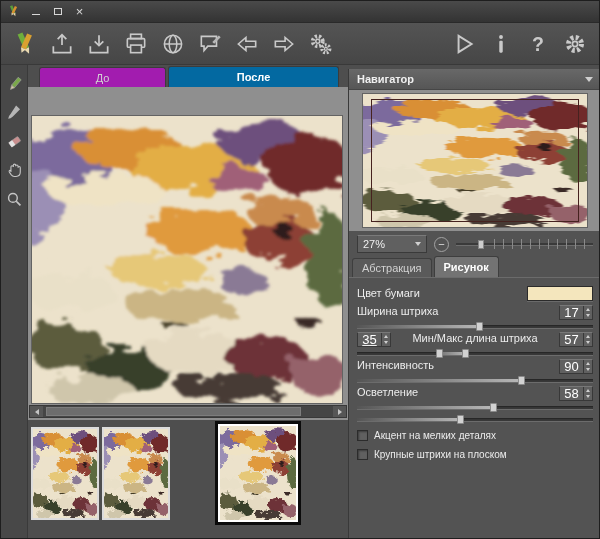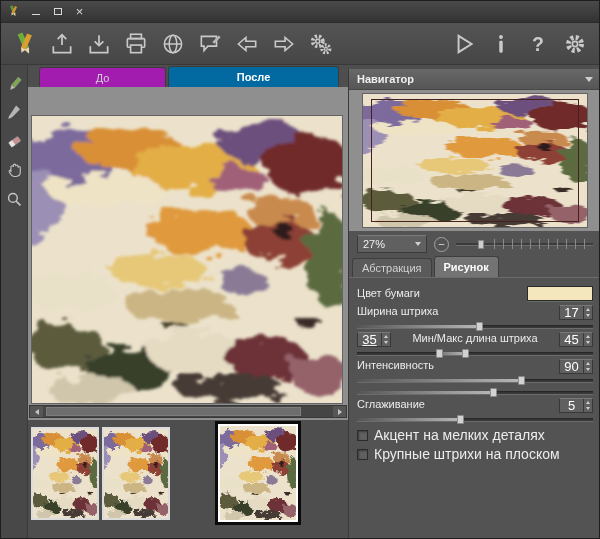--- a/index.html
+++ b/index.html
@@ -101,21 +101,21 @@
   .t-dn{width:0;height:0;border-left:2.5px solid transparent;border-right:2.5px solid transparent;border-top:3px solid #cfcfcf;}
   .srow{position:relative;height:12px;margin-bottom:0;}
   .track{position:absolute;left:0;right:0;top:5px;height:3px;background:#383838;box-shadow:inset 0 1px 1px #262626,0 1px 0 #6c6c6c;}
   .fill{position:absolute;top:5px;height:3px;background:linear-gradient(to right,#555,#b8b8b8);left:0;width:var(--p);}
   .fill-range{left:var(--p);width:calc(var(--q) - var(--p));background:linear-gradient(to right,#777,#b8b8b8);}
   .handle{position:absolute;top:2px;width:7px;height:9px;background:#d2d2d2;border:1px solid #8a8a8a;border-radius:1px;left:calc(var(--p) - 4px);}
   .handle2{left:calc(var(--q) - 4px);}
 
   .cbrow{display:flex;align-items:center;gap:6px;height:18px;margin-top:1px;}
   .cb{width:11px;height:11px;background:#606060;border:1px solid #2c2c2c;box-shadow:inset 1px 1px 2px #3c3c3c;flex:none;}
-  .cblabel{font-size:14px;}
+  .cblabel{font-size:10px;}
 </style>
 </head>
 <body>
 
 <svg width="0" height="0" style="position:absolute" aria-hidden="true">
   <defs>
     <filter id="pastel" x="-15%" y="-15%" width="130%" height="130%">
       <feTurbulence type="fractalNoise" baseFrequency="0.035 0.07" numOctaves="3" seed="11" result="n"></feTurbulence>
       <feDisplacementMap in="SourceGraphic" in2="n" scale="30"></feDisplacementMap>
       <feGaussianBlur stdDeviation="1.6"></feGaussianBlur>
@@ -413,21 +413,21 @@
                 <span class="sup">
                   <span class="t-up"></span>
                 </span>
                 <span class="sdn">
                   <span class="t-dn"></span>
                 </span>
               </span>
           </span>
           <span class="plabel">Мин/Макс длина штриха</span>
           <span class="spin">
-            <span class="val">45</span>
+            <span class="val">57</span>
             <span class="arrows">
                 <span class="sup">
                   <span class="t-up"></span>
                 </span>
                 <span class="sdn">
                   <span class="t-dn"></span>
                 </span>
               </span>
           </span>
         </div>
@@ -456,42 +456,42 @@
         </div>
         <div class="srow">
           <span class="track"></span>
             <span class="fill" style="--p: 70%;"></span>
             <span class="handle" style="--p: 70%;"></span>
         </div>
       </div>
 
 
       <div class="param">
+        <div class="lrow">
+          <span class="plabel">Осветление</span>
+          <span class="spin">
+            <span class="val">58</span>
+            <span class="arrows">
+                <span class="sup">
+                  <span class="t-up"></span>
+                </span>
+                <span class="sdn">
+                  <span class="t-dn"></span>
+                </span>
+              </span>
+          </span>
+        </div>
         <div class="srow">
           <span class="track"></span>
             <span class="fill" style="--p: 57.99999999999999%;"></span>
             <span class="handle" style="--p: 57.99999999999999%;"></span>
         </div>
       </div>
 
       <div class="param">
-        <div class="lrow">
-          <span class="plabel">Сглаживание</span>
-          <span class="spin">
-            <span class="val">5</span>
-            <span class="arrows">
-                <span class="sup">
-                  <span class="t-up"></span>
-                </span>
-                <span class="sdn">
-                  <span class="t-dn"></span>
-                </span>
-              </span>
-          </span>
-        </div>
         <div class="srow">
           <span class="track"></span>
             <span class="fill" style="--p: 44%;"></span>
             <span class="handle" style="--p: 44%;"></span>
         </div>
       </div>
 
       <div class="cbrow">
         <span class="cb"></span>
         <span class="cblabel">Акцент на мелких деталях</span>

